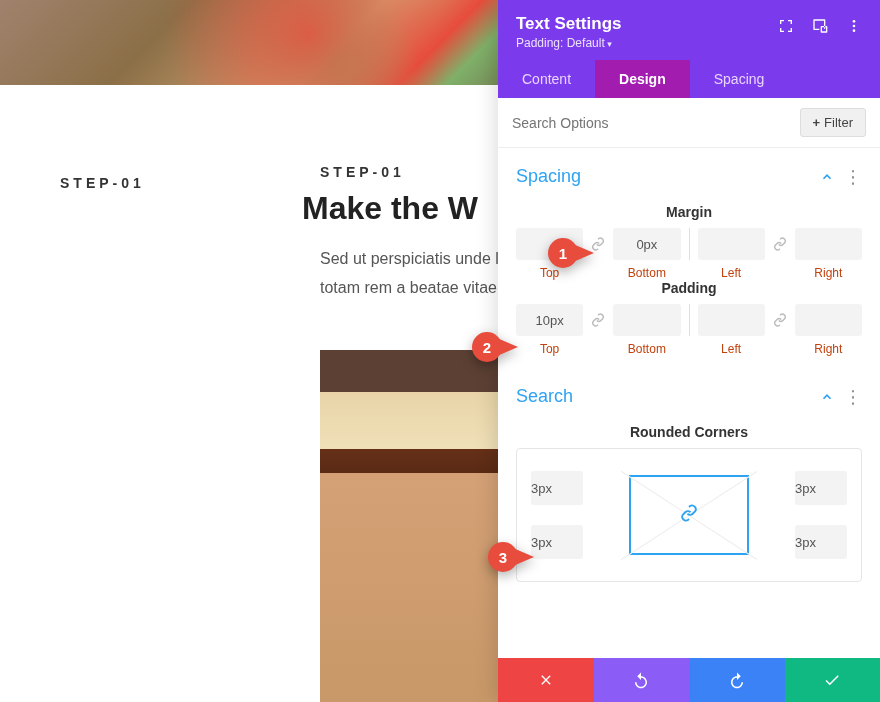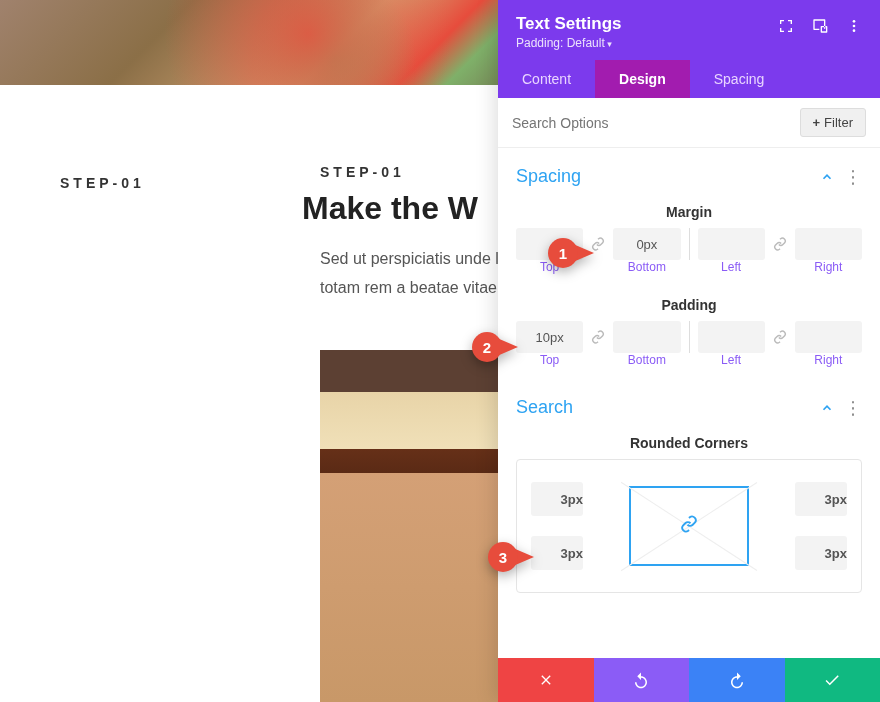--- a/index.html
+++ b/index.html
@@ -28,25 +28,25 @@
 .panel-body { flex: 1; overflow-y: auto; padding: 6px 18px 14px; }
 .section-header { display: flex; justify-content: space-between; padding: 12px 0 10px; }
 .section-title { color: #2ea3f2; font-size: 18px; font-weight: 500; }
 .section-actions { display: flex; gap: 10px; align-items: center; color: #2ea3f2; }
 .chev-up { width: 14px; height: 14px; }
 .kebab { font-size: 18px; color: #888; cursor: pointer; }
 .field-label { font-size: 14px; font-weight: 600; color: #333; margin: 6px 0 8px; text-align: center; }
 .dim-row { display: flex; gap: 6px; align-items: flex-start; }
 .dim-group { display: flex; flex-direction: column; align-items: center; flex: 1; }
 .dim-input { width: 100%; height: 32px; background: #f3f3f3; border: none; border-radius: 3px; text-align: center; font-size: 13px; color: #555; outline: none; }
-.dim-sub { font-size: 12px; color: #8b5cf6; margin-top: 0; }
+.dim-sub { font-size: 12px; color: #c2410c; margin-top: 6px; }
 .dim-sep { width: 1px; height: 32px; background: #ddd; margin: 0 2px; }
 .link-icon-box { display: flex; align-items: center; height: 32px; color: #bbb; padding: 0 2px; }
 .rounded-box { border: 1px solid #e5e5e5; border-radius: 4px; padding: 22px 14px; position: relative; display: grid; grid-template-columns: 1fr auto 1fr; grid-template-rows: auto auto auto; gap: 10px; align-items: center; }
-.corner-input { width: 52px; height: 34px; background: #f3f3f3; border: none; border-radius: 3px; text-align: right; font-size: 13px; color: #555; outline: none; font-weight: bold; }
+.corner-input { width: 52px; height: 34px; background: #f3f3f3; border: none; border-radius: 3px; text-align: left; font-size: 13px; color: #555; outline: none; }
 .tl { justify-self: start; } .tr { justify-self: end; } .bl { justify-self: start; } .br { justify-self: end; }
 .center-rect { grid-column: 2; grid-row: 1 / span 3; width: 120px; height: 80px; border: 2px solid #2ea3f2; position: relative; display: flex; align-items: center; justify-content: center; }
 .center-rect::before, .center-rect::after { content:""; position:absolute; background:#eee; }
 .center-rect::before { width:140%; height:1px; transform: rotate(33deg); }
 .center-rect::after { width:140%; height:1px; transform: rotate(-33deg); }
 .center-link { position: relative; z-index: 2; color: #2ea3f2; }
 .footer-bar { display: flex; height: 44px; }
 .fbtn { flex: 1; display: flex; align-items: center; justify-content: center; cursor: pointer; color: #fff; }
 .fbtn-close { background: #ef4444; }
 .fbtn-undo { background: #8b5cf6; }
@@ -138,21 +138,21 @@
         <svg width="14" height="14" viewBox="0 0 24 24" fill="none" stroke="#bbb" stroke-width="2.5">
             <path d="M10 13a5 5 0 007 0l3-3a5 5 0 00-7-7l-1 1M14 11a5 5 0 00-7 0l-3 3a5 5 0 007 7l1-1"></path>
           </svg>
       </div>
       <div class="dim-group">
         <input class="dim-input" value="" style="">
         <div class="dim-sub">Right</div>
       </div>
     </div>
 
-    <div class="field-label" style="margin-top:23px">Padding</div>
+    <div class="field-label" style="margin-top:0">Padding</div>
     <div class="dim-row">
       <div class="dim-group">
         <input class="dim-input" value="10px" style="">
         <div class="dim-sub">Top</div>
       </div>
       <div class="link-icon-box">
         <svg width="14" height="14" viewBox="0 0 24 24" fill="none" stroke="#bbb" stroke-width="2.5">
             <path d="M10 13a5 5 0 007 0l3-3a5 5 0 00-7-7l-1 1M14 11a5 5 0 00-7 0l-3 3a5 5 0 007 7l1-1"></path>
           </svg>
       </div>

